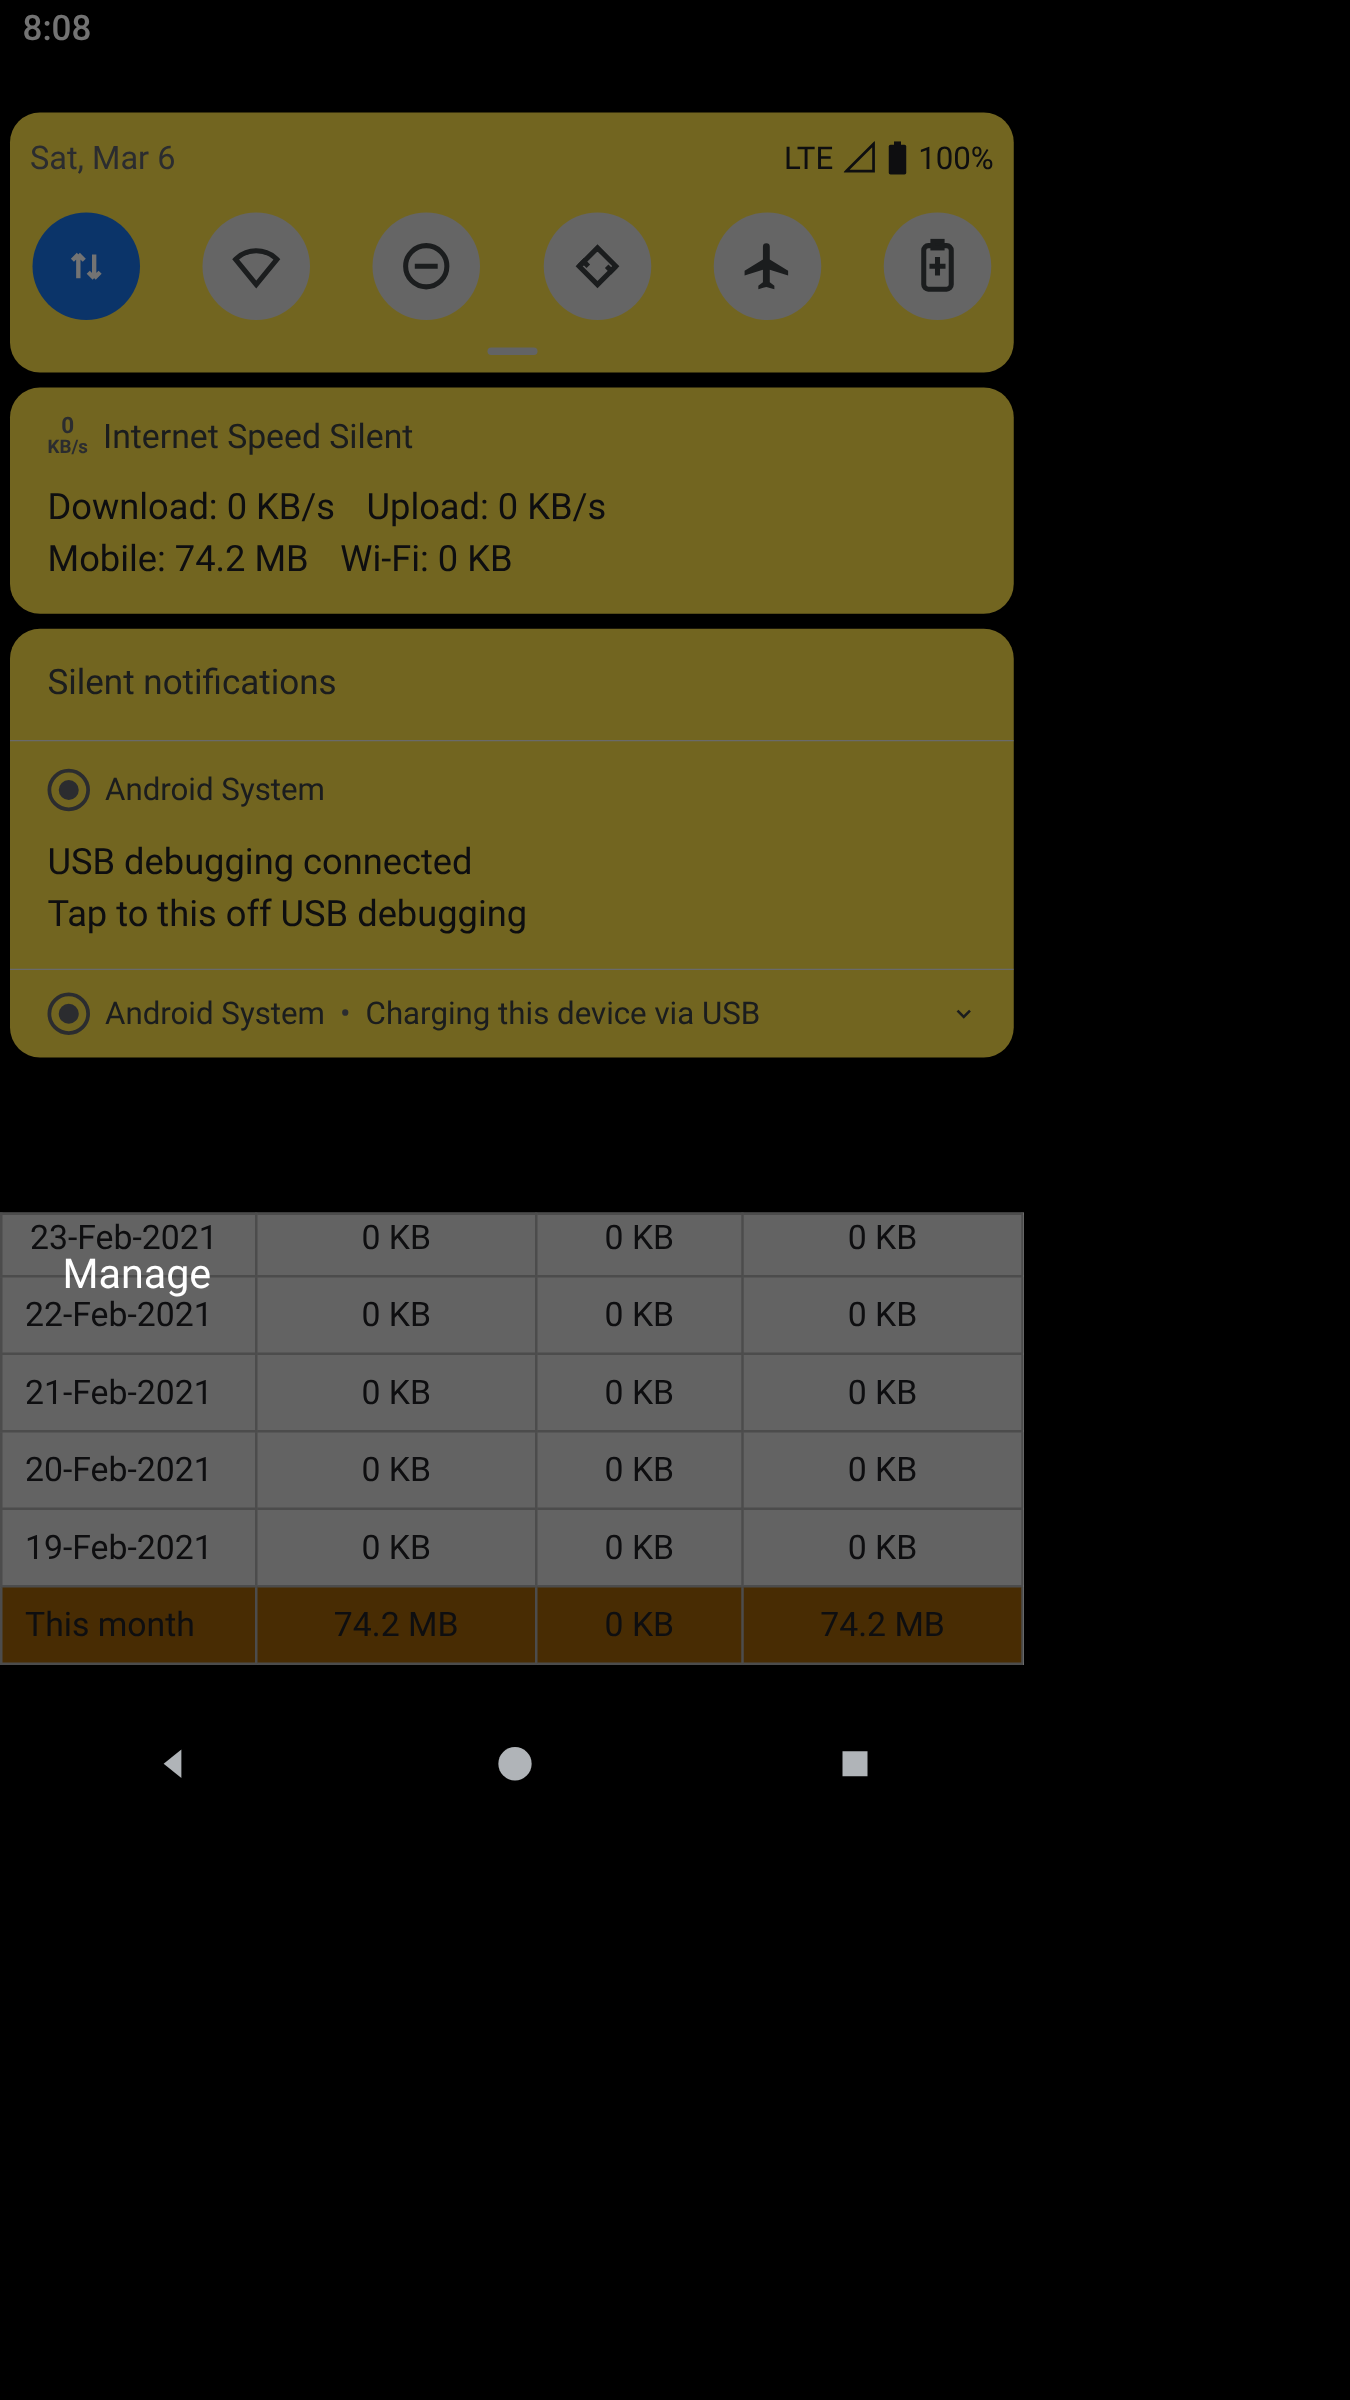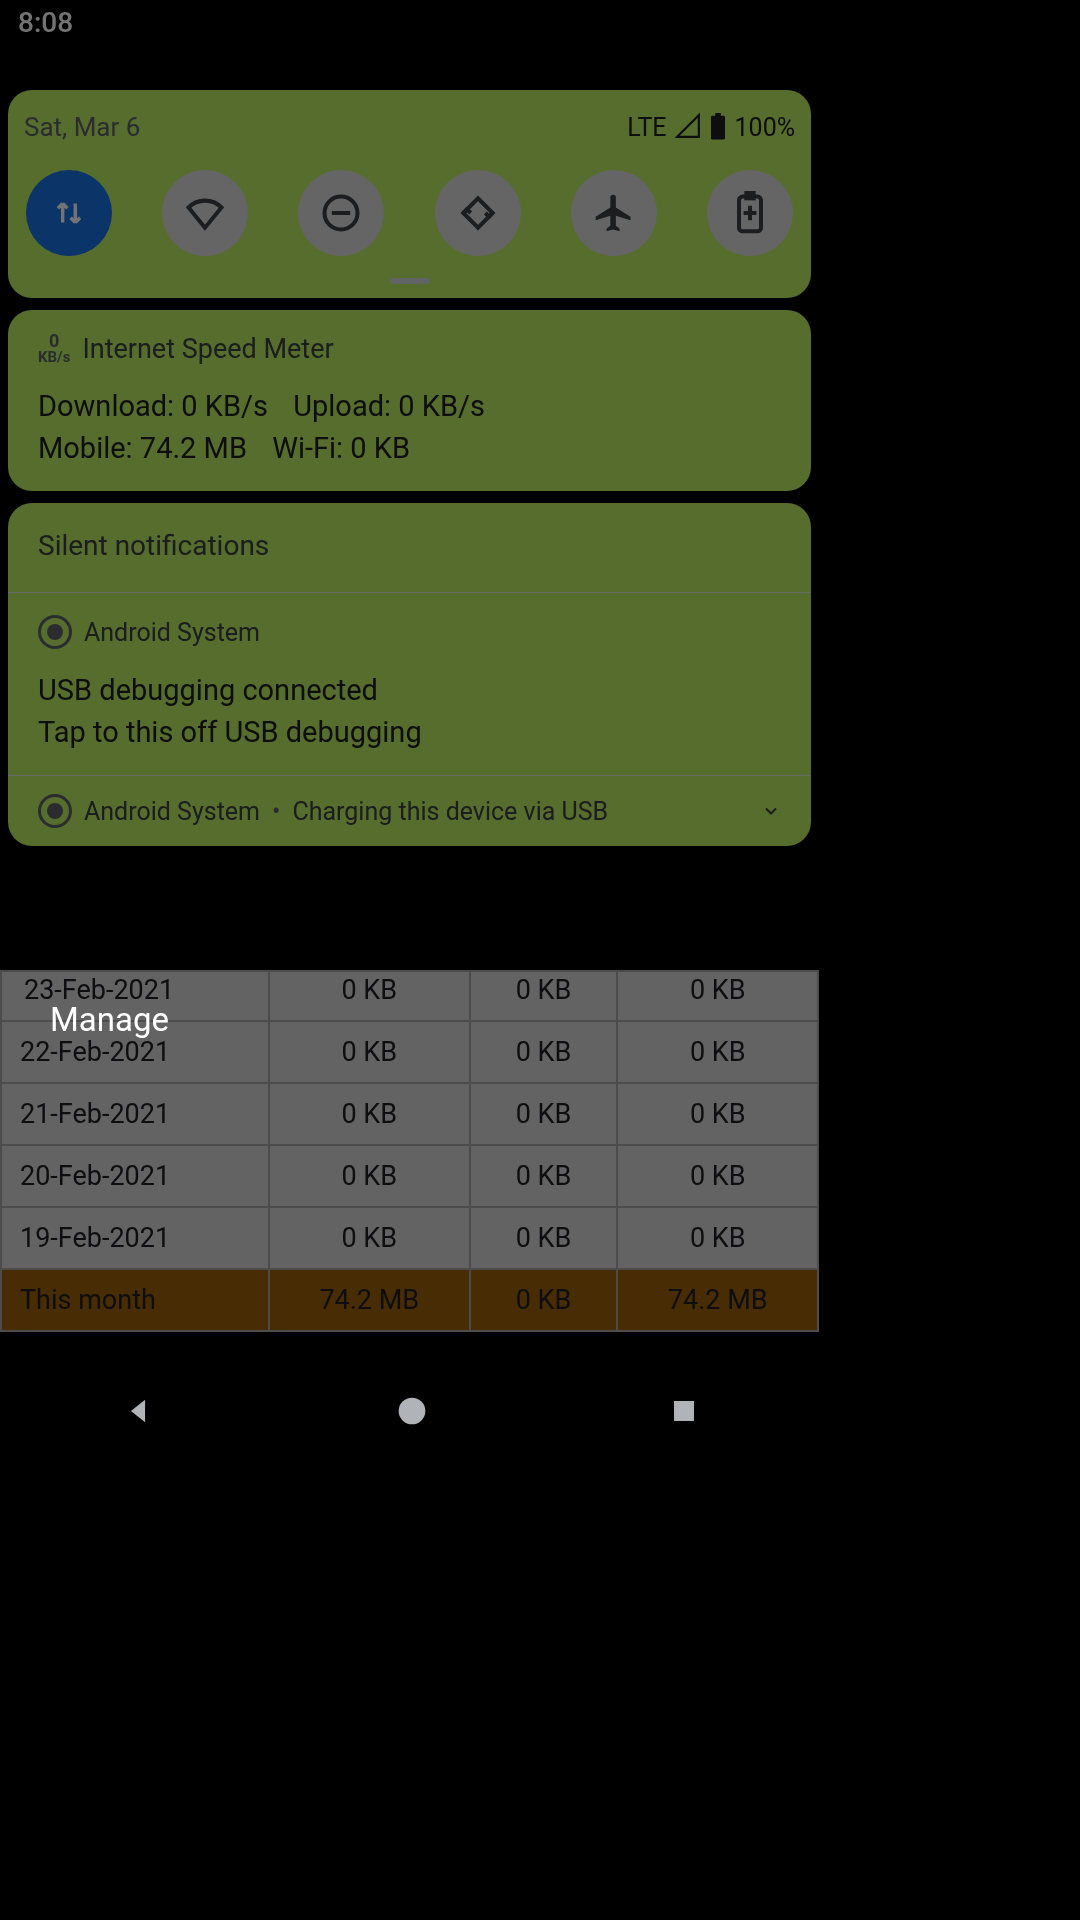--- a/index.html
+++ b/index.html
@@ -21,21 +21,21 @@
   .shade {
     position: absolute;
     top: 90px;
     left: 8px;
     right: 8px;
     display: flex;
     flex-direction: column;
     gap: 12px;
   }
   .card {
-    background: #bef264;
+    background: #fde047;
     border-radius: 24px;
     overflow: hidden;
   }
   .qs-header {
     display: flex;
     align-items: center;
     padding: 22px 16px 8px;
     font-size: 26px;
     color: #5f6368;
   }
@@ -104,21 +104,21 @@
     border-collapse: collapse;
     font-size: 27px;
     color: #202124;
     background: #dcdcdc;
   }
   table.data td {
     border: 2px solid #a8a8a8;
     padding: 14px 18px;
     text-align: center;
   }
-  table.data td:first-child { text-align: left; width: 268px; }
+  table.data td:first-child { text-align: left; width: 204px; }
   table.data tr.peek td{ padding: 2px 22px 14px; }
   table.data tr.total { background: #a16207; }
   .navbar {
     position: absolute;
     bottom: 0; left: 0; right: 0;
     height: 90px;
     background: #000;
     display: flex;
     justify-content: space-around;
     align-items: center;
@@ -241,21 +241,21 @@
     <div class="handle"></div>
   </div>
 
   <div class="card">
     <div class="notif">
       <div class="notif-head">
         <div class="kbicon">
           <span class="n">0</span>
           <span>KB/s</span>
         </div>
-        <span style="font-size:27px;color:#3c4043">Internet Speed Meter</span>
+        <span style="font-size:27px;color:#3c4043">Internet Speed Silent</span>
       </div>
       <div class="notif-body">
         <div>
           <span>Download: 0 KB/s</span>
           <span>Upload: 0 KB/s</span>
         </div>
         <div>
           <span>Mobile: 74.2 MB</span>
           <span>Wi-Fi: 0 KB</span>
         </div>

